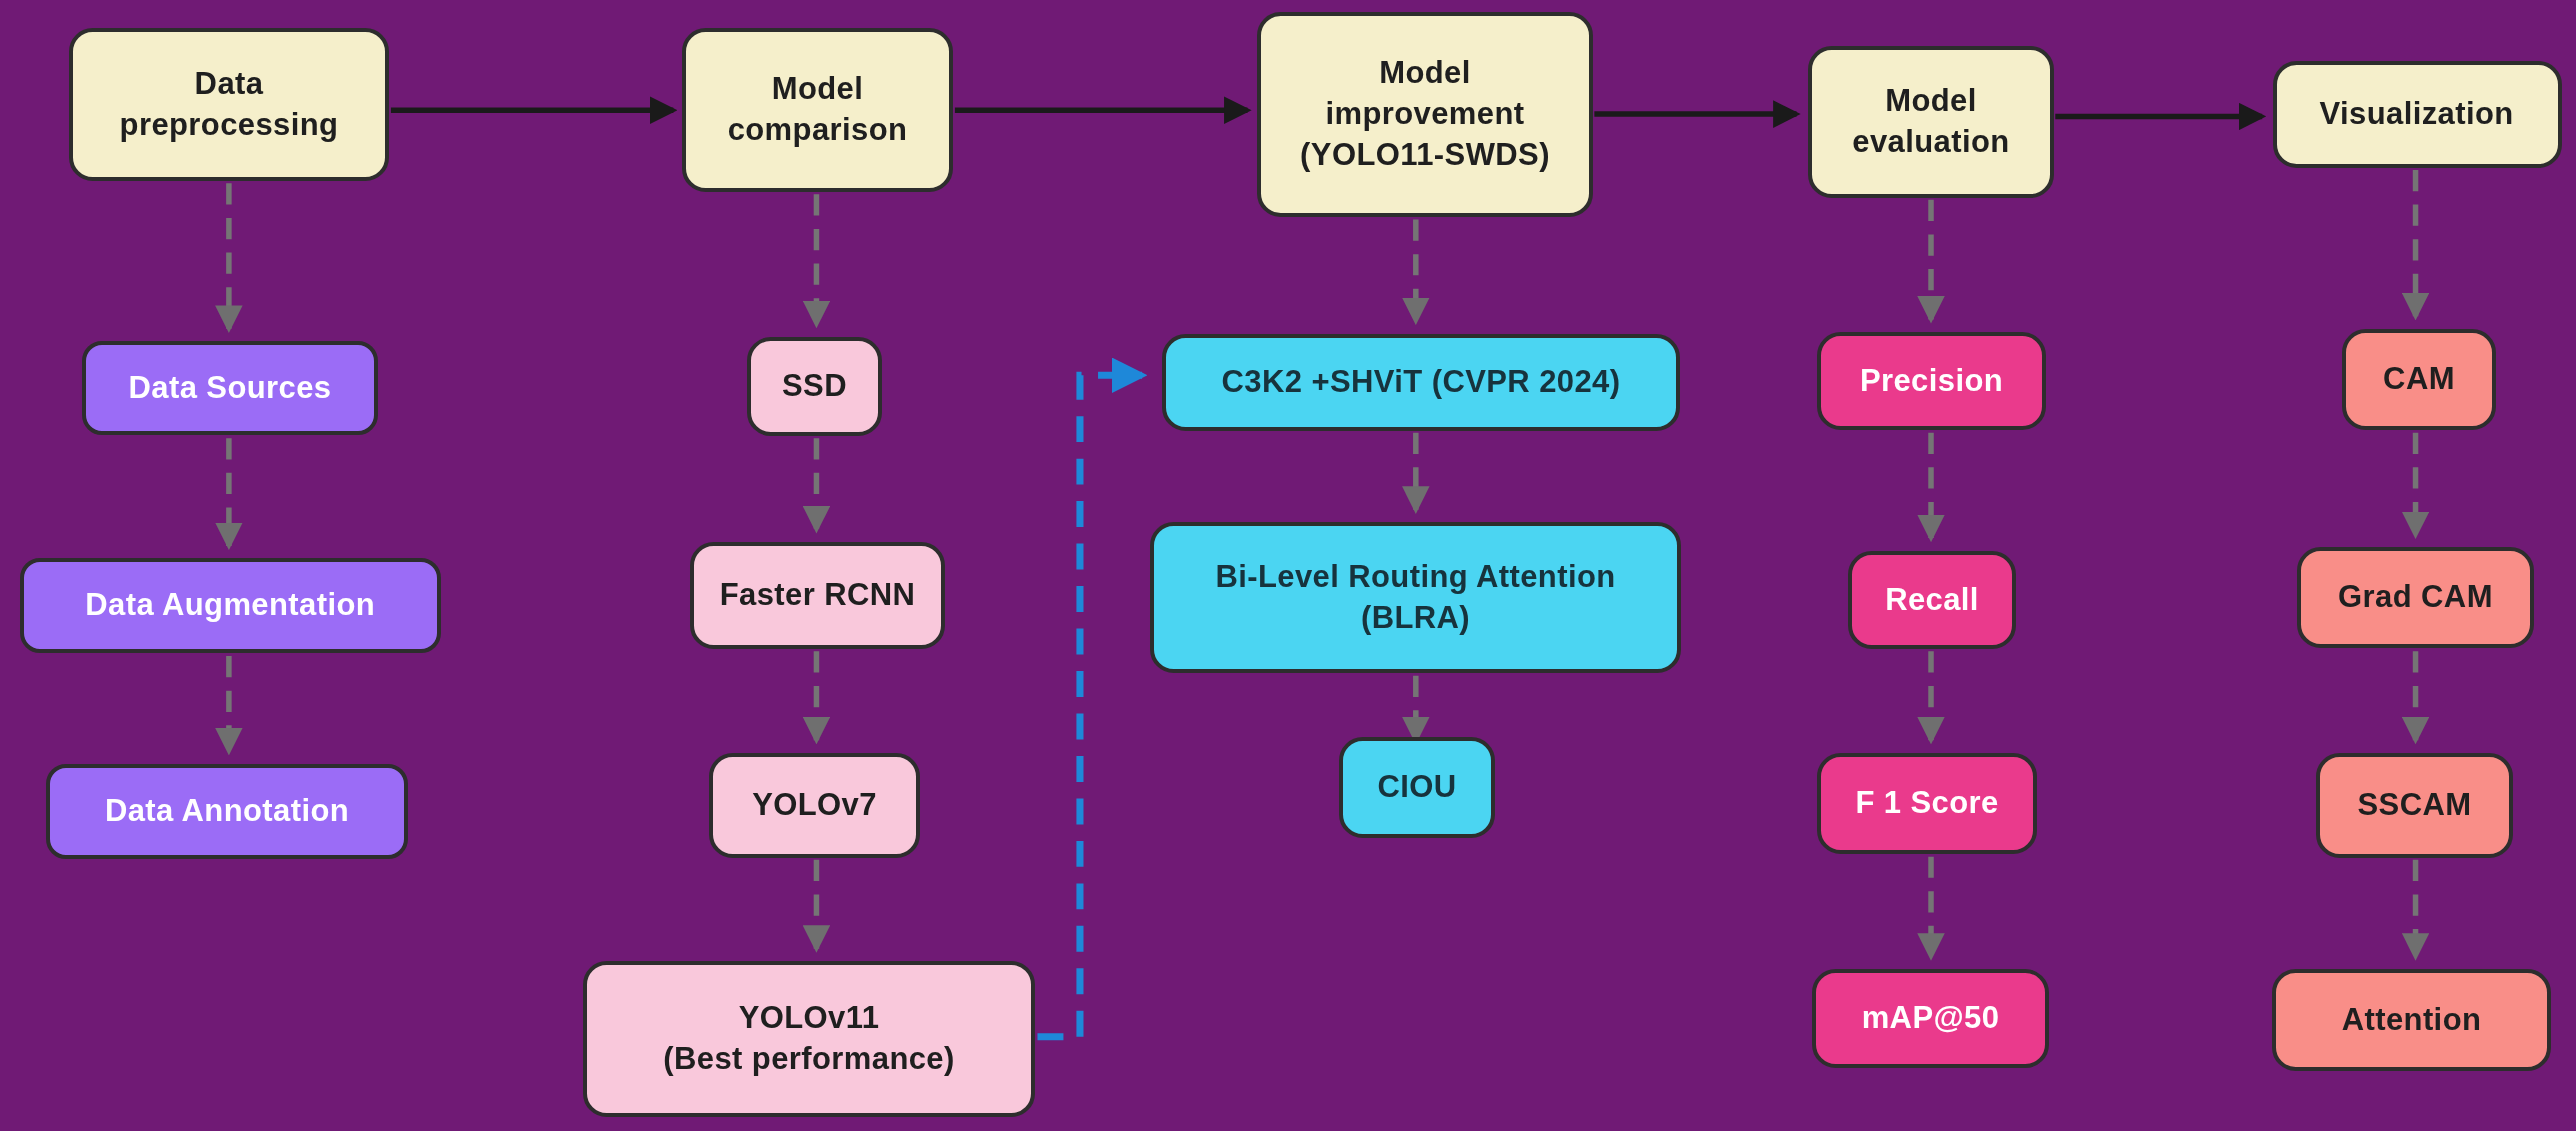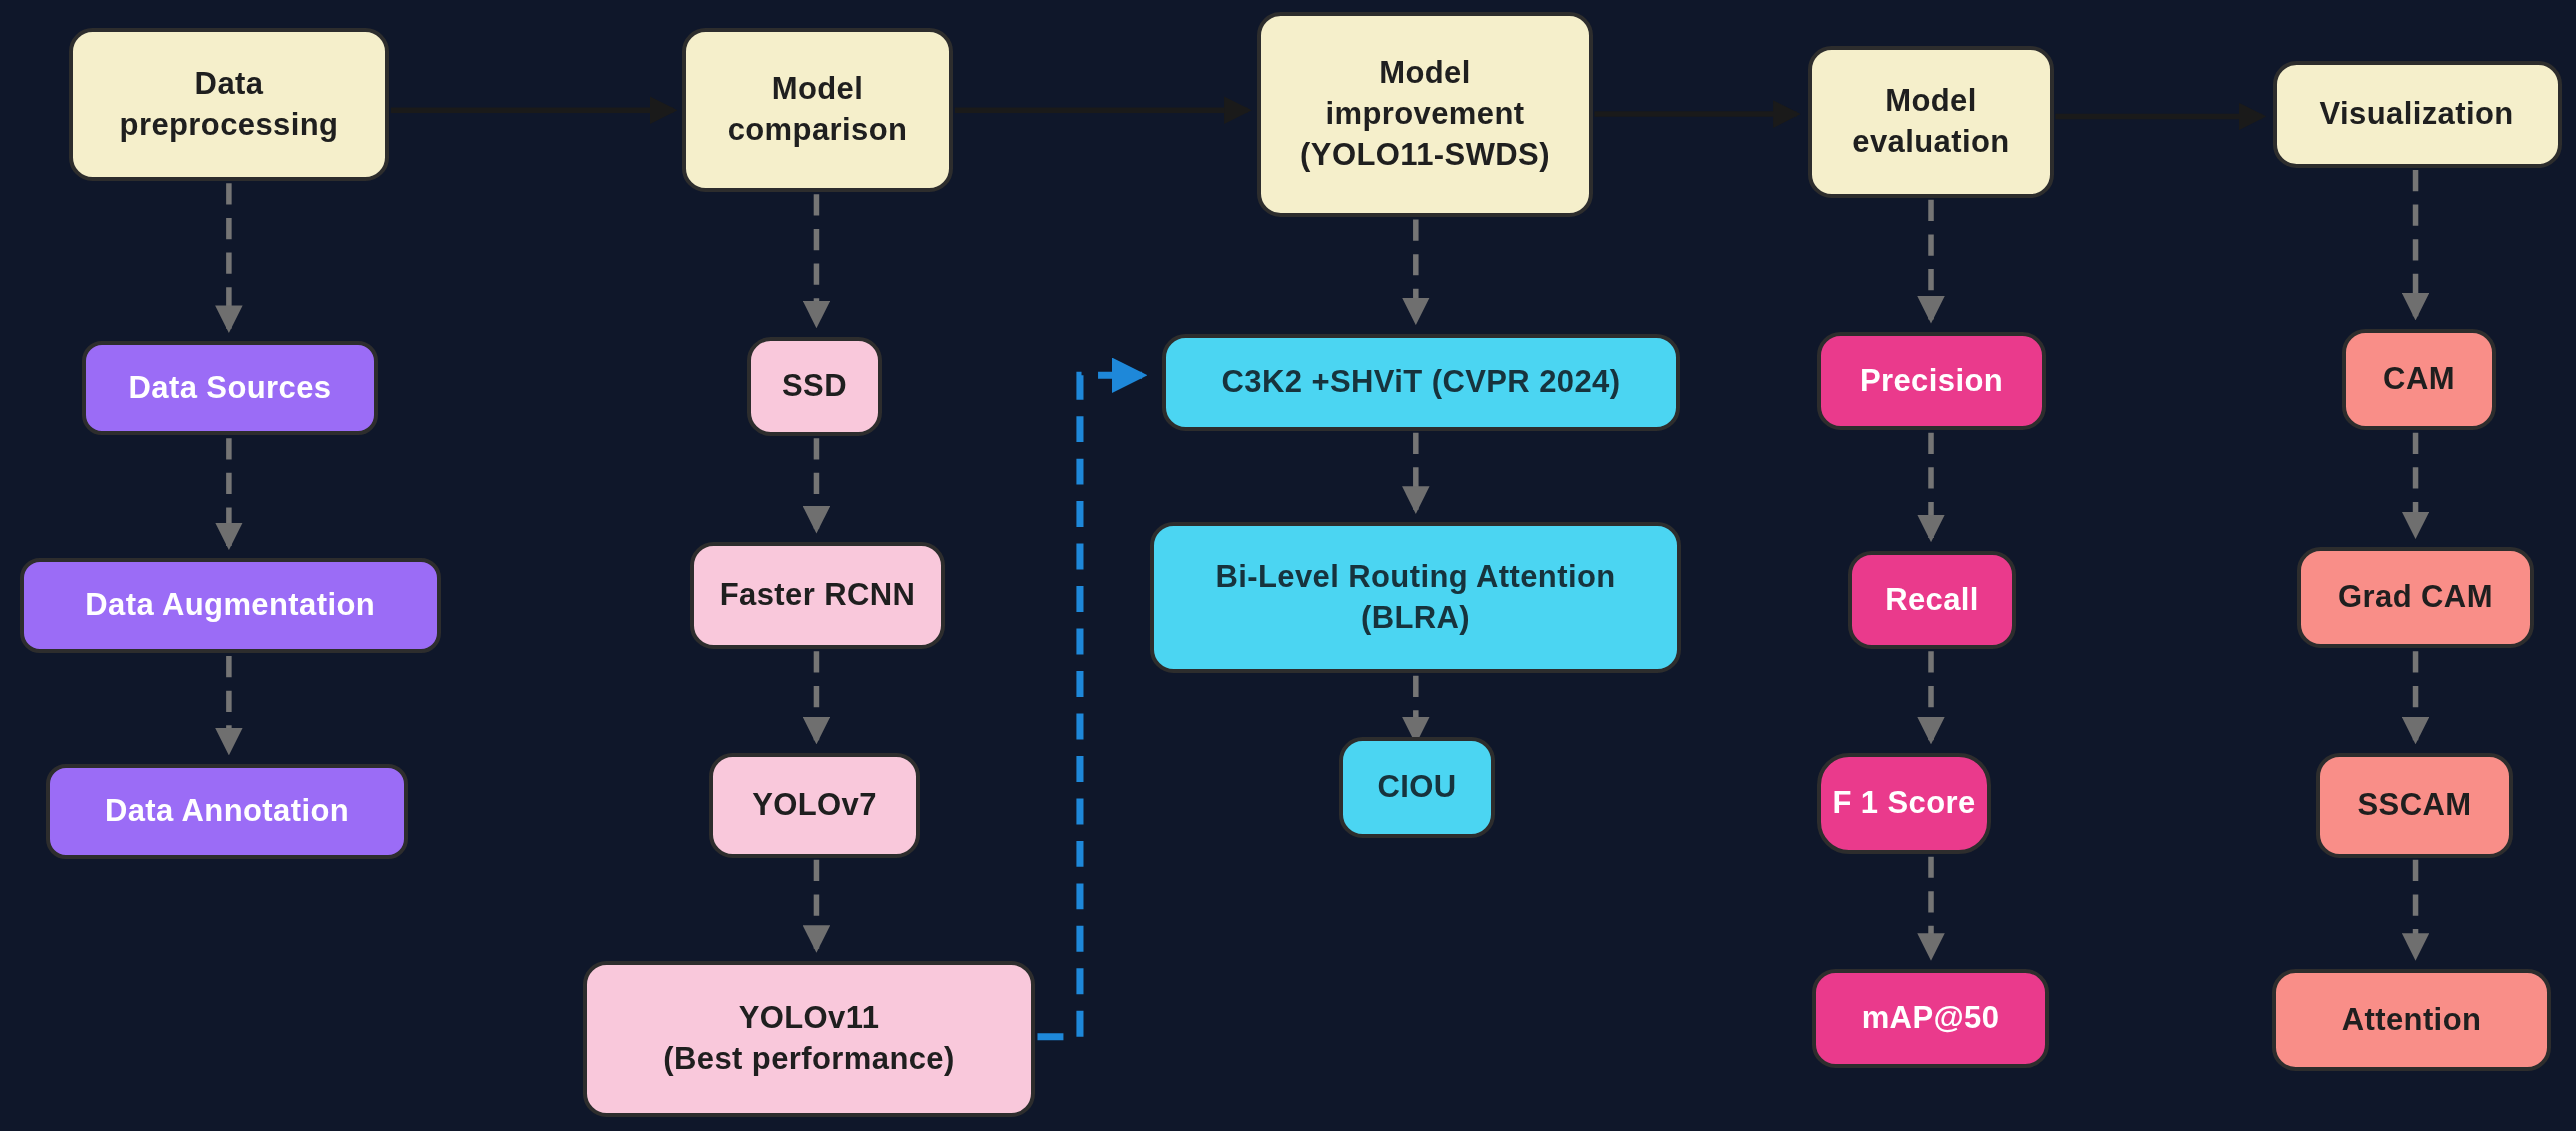--- a/index.html
+++ b/index.html
@@ -1,20 +1,20 @@
 <!DOCTYPE html>
 <html style="--stage-fill: #F5EFCB; --preprocessing-fill: #9B6CF6; --comparison-fill: #F9C8DB; --improvement-fill: #4BD5F2; --evaluation-fill: #EA3A8C; --visualization-fill: #F98E88; --border: #2D2D2D; --flow-arrow: #1A1A1A; --step-arrow: #757575; --feedback-arrow: #1E88D9;font-size:12.6px"><head>
 <meta charset="utf-8">
 <style>
   html,body{margin:0;padding:0;background:#ffffff;}
   body{font-family:"Liberation Sans", sans-serif;}
   .canvas{
     position:relative;
     width:2576px;height:1132px;
-    background:#0f172a;
+    background:#701a75;
     overflow:hidden;
   }
   .wires{position:absolute;left:0;top:0;pointer-events:none;}
   .flow{fill:none;stroke:var(--flow-arrow,#1a1a1a);stroke-width:7;}
   .step{fill:none;stroke:var(--step-arrow,#757575);stroke-width:7;stroke-dasharray:27 17;}
   .feedback{fill:none;stroke:var(--feedback-arrow,#1E88D9);stroke-width:9;stroke-dasharray:33 21;}
   .node{
     position:absolute;box-sizing:border-box;
     border:4.7px solid var(--border,#2d2d2d);
     border-radius:23.6px;
@@ -100,21 +100,21 @@
   <div class="node pink" style="left:583px;top:961px;width:452px;height:156px;">YOLOv11
 (Best performance)</div>
 
   <div class="node cyan" style="left:1162px;top:334px;width:518px;height:97px;">C3K2 +SHViT (CVPR 2024)</div>
   <div class="node cyan" style="left:1150px;top:522px;width:531px;height:151px;">Bi-Level Routing Attention
 (BLRA)</div>
   <div class="node cyan" style="left:1339px;top:737px;width:156px;height:101px;">CIOU</div>
 
   <div class="node magenta" style="left:1817px;top:332px;width:229px;height:98px;">Precision</div>
   <div class="node magenta" style="left:1848px;top:551px;width:168px;height:98px;">Recall</div>
-  <div class="node magenta" style="left:1817px;top:753px;width:174px;height:101px;border-radius:32px;">F 1 Score</div>
+  <div class="node magenta" style="left:1817px;top:753px;width:220px;height:101px;">F 1 Score</div>
   <div class="node magenta" style="left:1812px;top:969px;width:237px;height:99px;">mAP@50</div>
 
   <div class="node salmon" style="left:2342px;top:329px;width:154px;height:101px;">CAM</div>
   <div class="node salmon" style="left:2297px;top:547px;width:237px;height:101px;">Grad CAM</div>
   <div class="node salmon" style="left:2316px;top:753px;width:197px;height:105px;">SSCAM</div>
   <div class="node salmon" style="left:2272px;top:969px;width:279px;height:102px;">Attention</div>
 
 </div>
 
 

